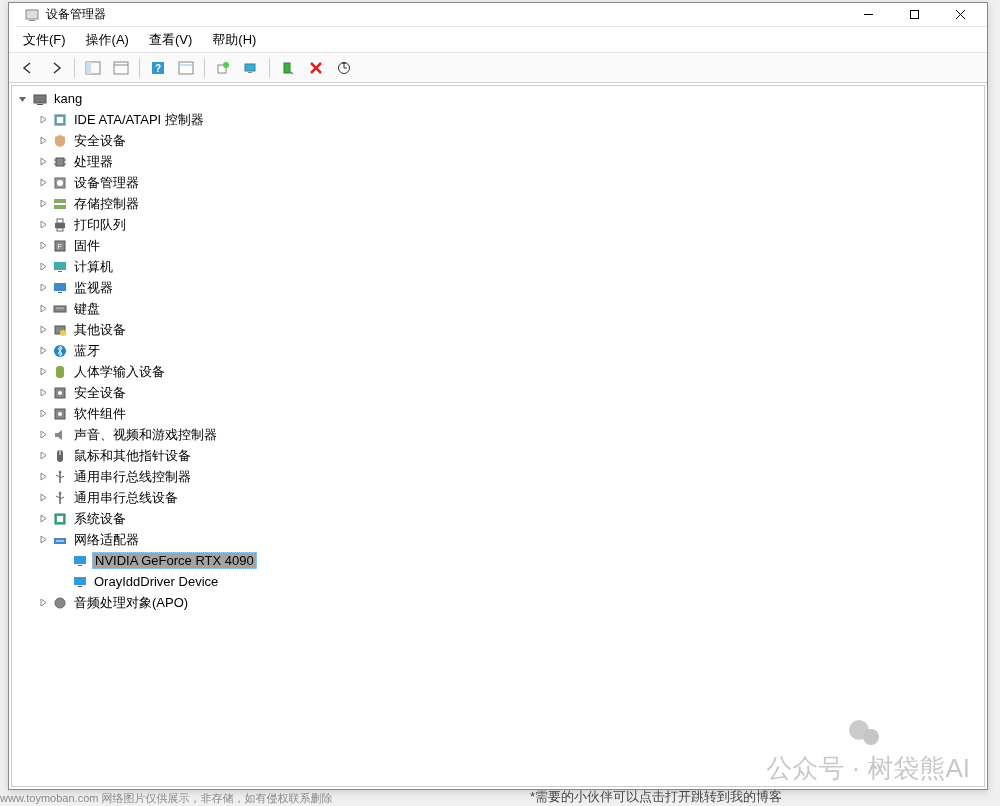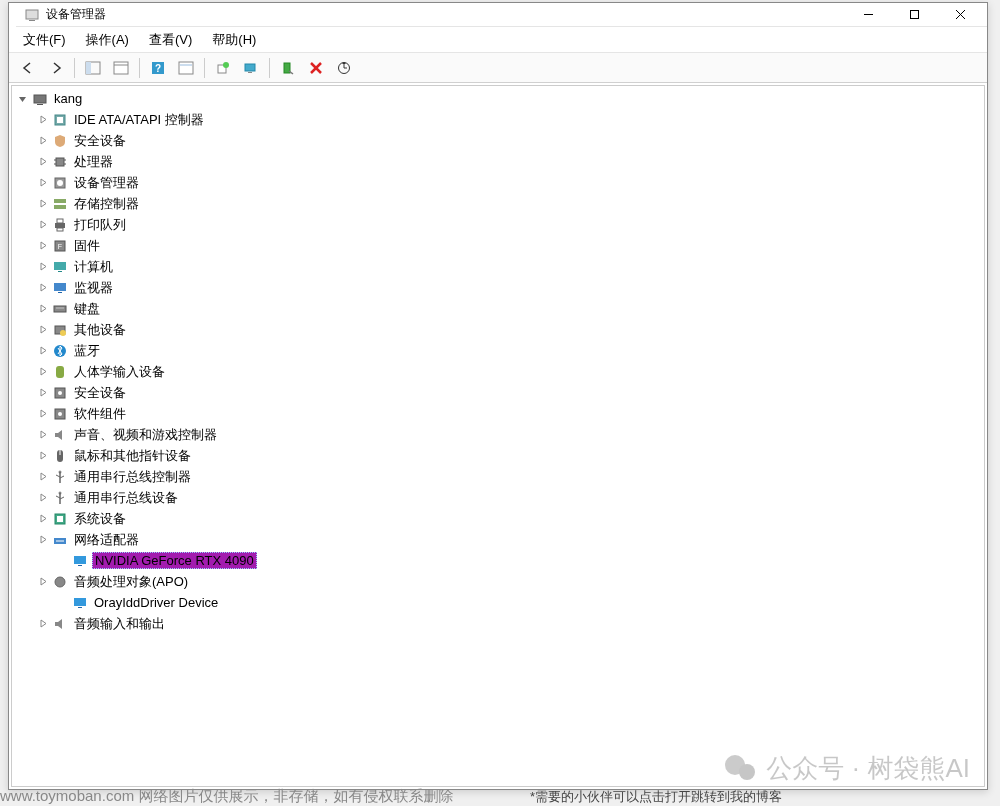--- a/index.html
+++ b/index.html
@@ -16,33 +16,33 @@
 .menubar { height: 26px; display: flex; align-items: center; padding: 0 4px; border-bottom: 1px solid #e5e5e5; }
 .menubar .menu-item { padding: 4px 10px; font-size: 13px; cursor: pointer; }
 
 .toolbar { height: 30px; display: flex; align-items: center; padding: 2px 6px; border-bottom: 1px solid #d0d0d0; gap: 2px; background: #fafafa; }
 .toolbar .tb-btn { width: 26px; height: 24px; display: flex; align-items: center; justify-content: center; border: 1px solid transparent; cursor: pointer; }
 .toolbar .sep { width: 1px; height: 20px; background: #ccc; margin: 0 3px; }
 
 .tree-area { flex: 1; overflow: auto; padding: 2px; border: 1px solid #ccc; margin: 2px; }
 .tree { font-size: 13px; color: #000; }
 .tree-row { display: flex; align-items: center; height: 21px; cursor: default; white-space: nowrap; }
-.tree-row.selected .label { background: #a21caf; border: 1px dotted #99d1ff; padding: 0 2px; }
+.tree-row.selected .label { background: #a3a3a3; border: 1px dotted #99d1ff; padding: 0 2px; }
 .expander { width: 16px; height: 16px; display: flex; align-items: center; justify-content: center; cursor: pointer; flex-shrink: 0; }
 .expander.none { visibility: hidden; }
 .expander svg { width: 9px; height: 9px; }
 .node-icon { width: 16px; height: 16px; margin: 0 4px 0 2px; flex-shrink: 0; display: flex; align-items: center; justify-content: center; }
 .label { padding: 0 2px; }
 .indent { display: inline-block; flex-shrink: 0; }
 
-.watermark { position: absolute; right: 30px; bottom: 20px; display: flex; align-items: center; color: rgba(0,0,0,0.22); font-size: 26px; font-weight: 400; }
+.watermark { position: absolute; right: 30px; bottom: 20px; display: flex; align-items: center; color: rgba(0,0,0,0.22); font-size: 26px; font-weight: 400; flex-direction: column; }
 .watermark .wm-icon { width: 36px; height: 36px; margin-right: 8px; opacity: 0.3; }
 
 .bottom-text { position: absolute; bottom: 0; left: 530px; font-size: 13px; color: #444; }
-.bottom-left { position: absolute; bottom: 0; left: 0; font-size: 15px; color: #888; }
+.bottom-left { position: absolute; bottom: 0; left: 0; font-size: 11px; color: #888; }
 
 
 .ic-pc { fill:#777; }
 .ic-chip { fill:#7aa; }
 .ic-sec { fill:#da7; }
 .ic-cpu { fill:#888; }
 .ic-disk { fill:#999; }
 .ic-store { fill:#8a6; }
 .ic-print { fill:#666; }
 .ic-fw { fill:#888; }
@@ -514,58 +514,44 @@
           <span class="expander none"></span>
           <span class="node-icon">
             <svg width="16" height="16" viewBox="0 0 16 16">
               <rect x="2" y="3" width="12" height="8" class="ic-gpu"></rect>
               <rect x="6" y="12" width="4" height="1" fill="#26a"></rect>
             </svg>
           </span>
           <span class="label">NVIDIA GeForce RTX 4090</span>
         </div>
         <div class="tree-row">
+          <span class="indent" style="width:40px"></span>
+          <span class="expander none"></span>
+          <span class="node-icon">
+            <svg width="16" height="16" viewBox="0 0 16 16">
+              <rect x="2" y="3" width="12" height="8" class="ic-gpu"></rect>
+              <rect x="6" y="12" width="4" height="1" fill="#26a"></rect>
+            </svg>
+          </span>
+          <span class="label">OrayIddDriver Device</span>
+        </div>
+        <div class="tree-row">
           <span class="indent" style="width:20px"></span>
           <span class="expander ">
             <svg viewBox="0 0 9 9">
               <path d="M3 1 L8 4.5 L3 8 Z" fill="none" stroke="#888"></path>
             </svg>
           </span>
           <span class="node-icon">
             <svg width="16" height="16" viewBox="0 0 16 16">
               <circle cx="8" cy="8" r="5" class="ic-apo" fill="none" stroke="#666"></circle>
               <circle cx="8" cy="8" r="2" class="ic-apo"></circle>
             </svg>
           </span>
           <span class="label">音频处理对象(APO)</span>
-        </div>
-        <div class="tree-row">
-          <span class="indent" style="width:40px"></span>
-          <span class="expander none"></span>
-          <span class="node-icon">
-            <svg width="16" height="16" viewBox="0 0 16 16">
-              <rect x="2" y="3" width="12" height="8" class="ic-gpu"></rect>
-              <rect x="6" y="12" width="4" height="1" fill="#26a"></rect>
-            </svg>
-          </span>
-          <span class="label">OrayIddDriver Device</span>
-        </div>
-        <div class="tree-row">
-          <span class="indent" style="width:20px"></span>
-          <span class="expander ">
-            <svg viewBox="0 0 9 9">
-              <path d="M3 1 L8 4.5 L3 8 Z" fill="none" stroke="#888"></path>
-            </svg>
-          </span>
-          <span class="node-icon">
-            <svg width="16" height="16" viewBox="0 0 16 16">
-              <path d="M3 6 L6 6 L10 3 L10 13 L6 10 L3 10 Z" class="ic-snd"></path>
-            </svg>
-          </span>
-          <span class="label">音频输入和输出</span>
         </div>
       </div>
   </div>
 
 </div>
 
 <div class="watermark">
   <span class="wm-icon">
     <svg viewBox="0 0 36 36">
         <circle cx="13" cy="15" r="10" fill="#555"></circle>

